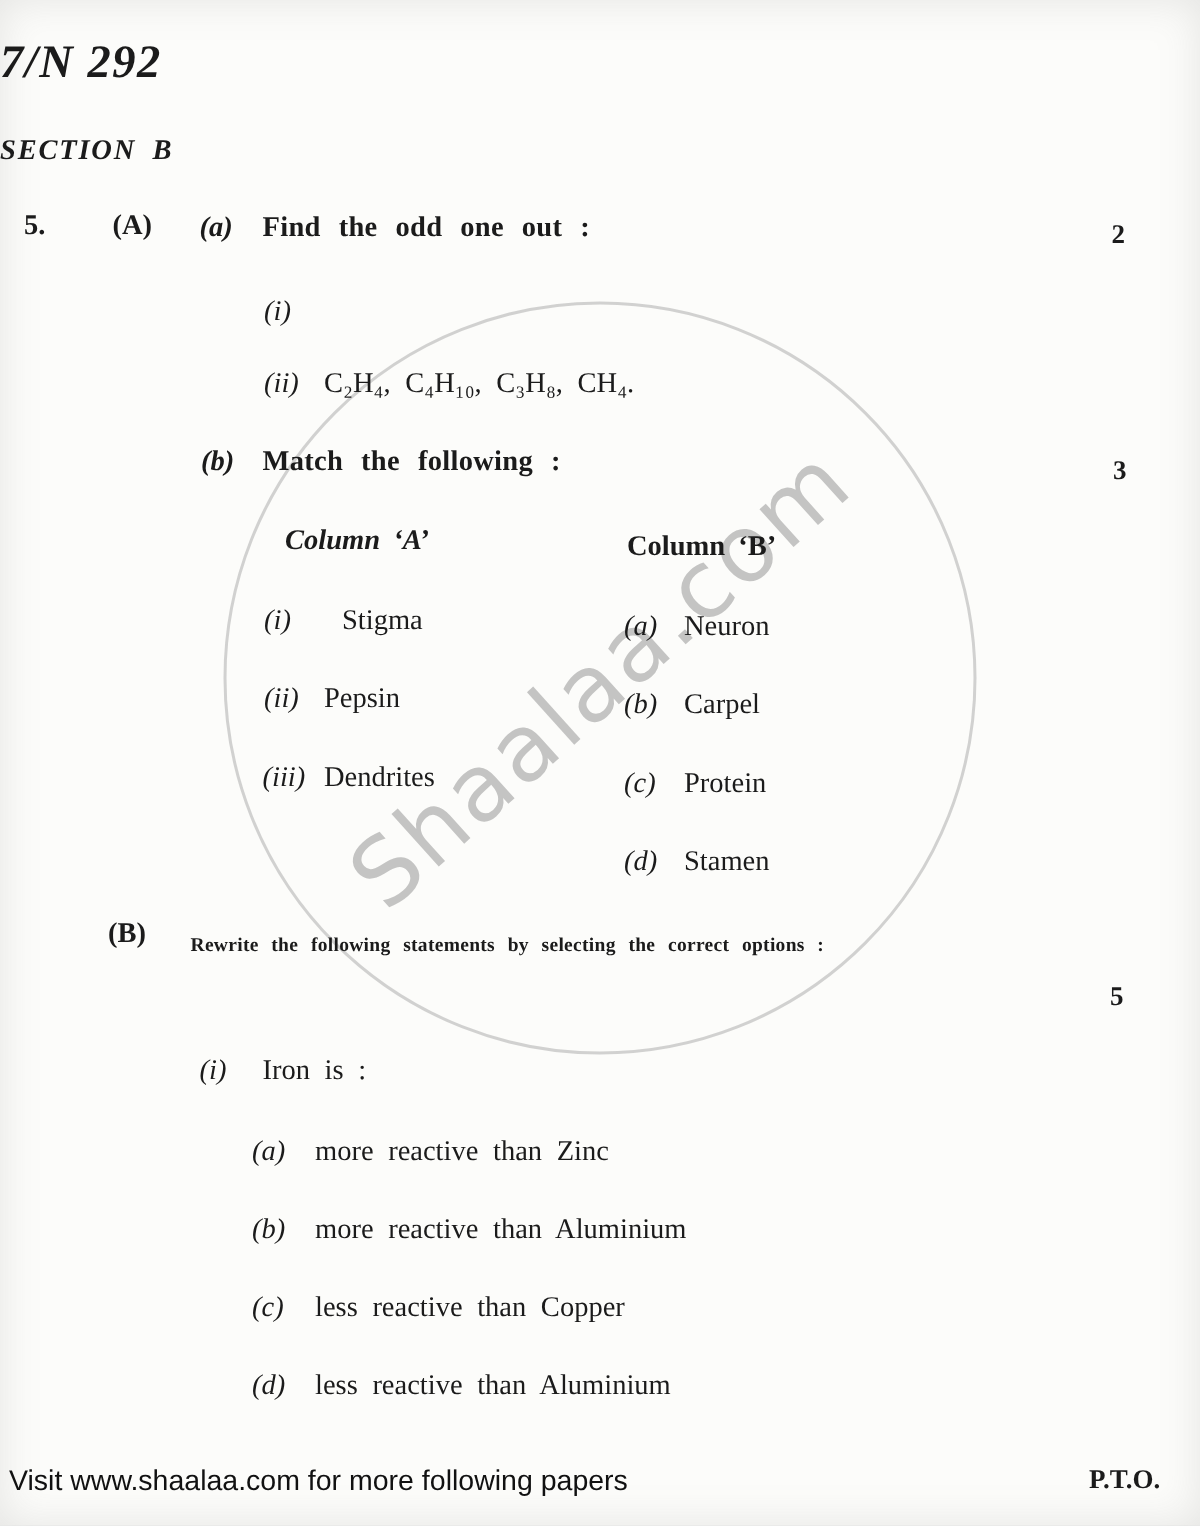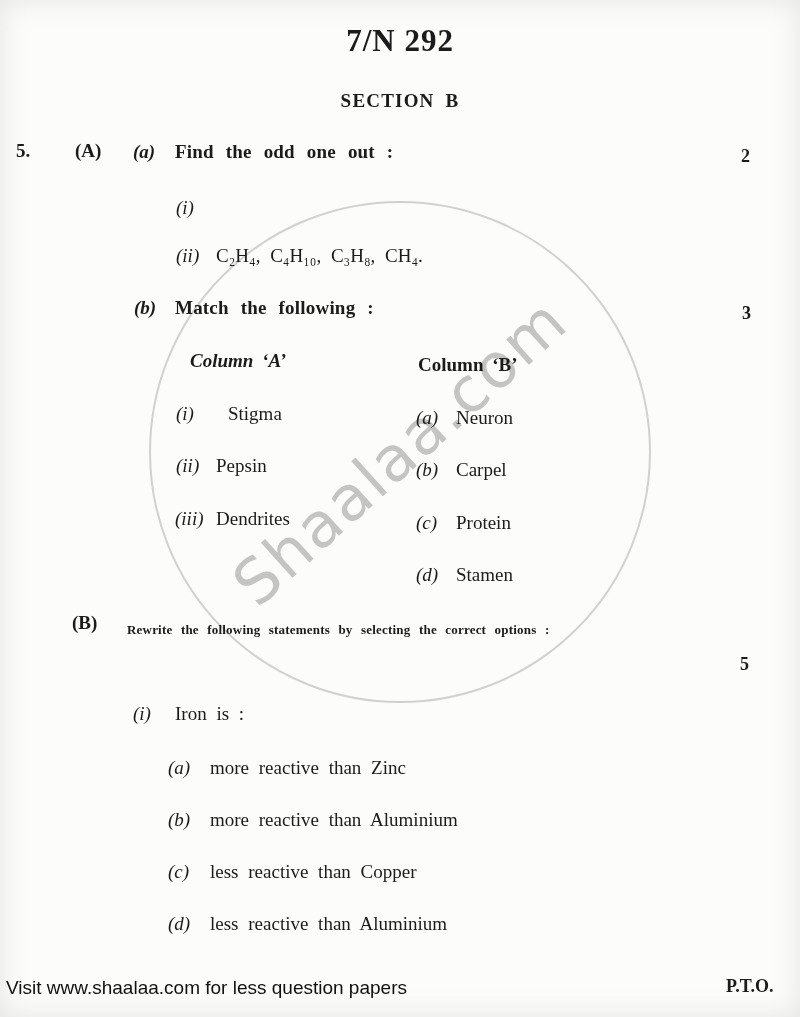--- a/index.html
+++ b/index.html
@@ -12,21 +12,21 @@
     font-family:"Liberation Serif","DejaVu Serif",serif;
     overflow:hidden;
     box-shadow:inset 0 0 28px rgba(120,120,120,.18);
   }
   .r{position:absolute;white-space:nowrap;font-size:19px;line-height:1.2;}
   .b{font-weight:700;}
   .i{font-style:italic;}
   .stem{font-weight:700;word-spacing:7px;letter-spacing:.2px;}
   .opt{word-spacing:5px;}
   .marks{font-weight:700;font-size:18px;}
-  .center{left:0;width:800px;text-align:center;}
+  .center{left:0;width:800px;font-style:italic;}
   .title{font-size:31px;font-weight:700;letter-spacing:1px;}
   .section{font-size:19px;font-weight:700;letter-spacing:1.2px;word-spacing:5px;}
   .colhead{font-weight:700;word-spacing:4px;}
   .wrapstem{
     position:absolute;left:127px;top:610px;width:630px;
     font-size:13px;font-weight:700;word-spacing:5px;letter-spacing:.2px;
     text-align:justify;line-height:39px;white-space:normal;
   }
   .sans{font-family:"Liberation Sans","DejaVu Sans",sans-serif;}
   .wm-circle{
@@ -96,16 +96,16 @@
 
   <span class="r i" style="left:168px;top:757px;">(a)</span>
   <span class="r opt" style="left:210px;top:757px;">more reactive than Zinc</span>
   <span class="r i" style="left:168px;top:809px;">(b)</span>
   <span class="r opt" style="left:210px;top:809px;">more reactive than Aluminium</span>
   <span class="r i" style="left:168px;top:861px;">(c)</span>
   <span class="r opt" style="left:210px;top:861px;">less reactive than Copper</span>
   <span class="r i" style="left:168px;top:913px;">(d)</span>
   <span class="r opt" style="left:210px;top:913px;">less reactive than Aluminium</span>
 
-  <span class="r sans" style="left:6px;top:977px;font-size:19px;color:#111;">Visit www.shaalaa.com for less question papers</span>
+  <span class="r sans" style="left:6px;top:977px;font-size:19px;color:#111;">Visit www.shaalaa.com for more following papers</span>
   <span class="r b" style="left:726px;top:976px;font-size:18px;">P.T.O.</span>
 
 </div>
 
 </body></html>

